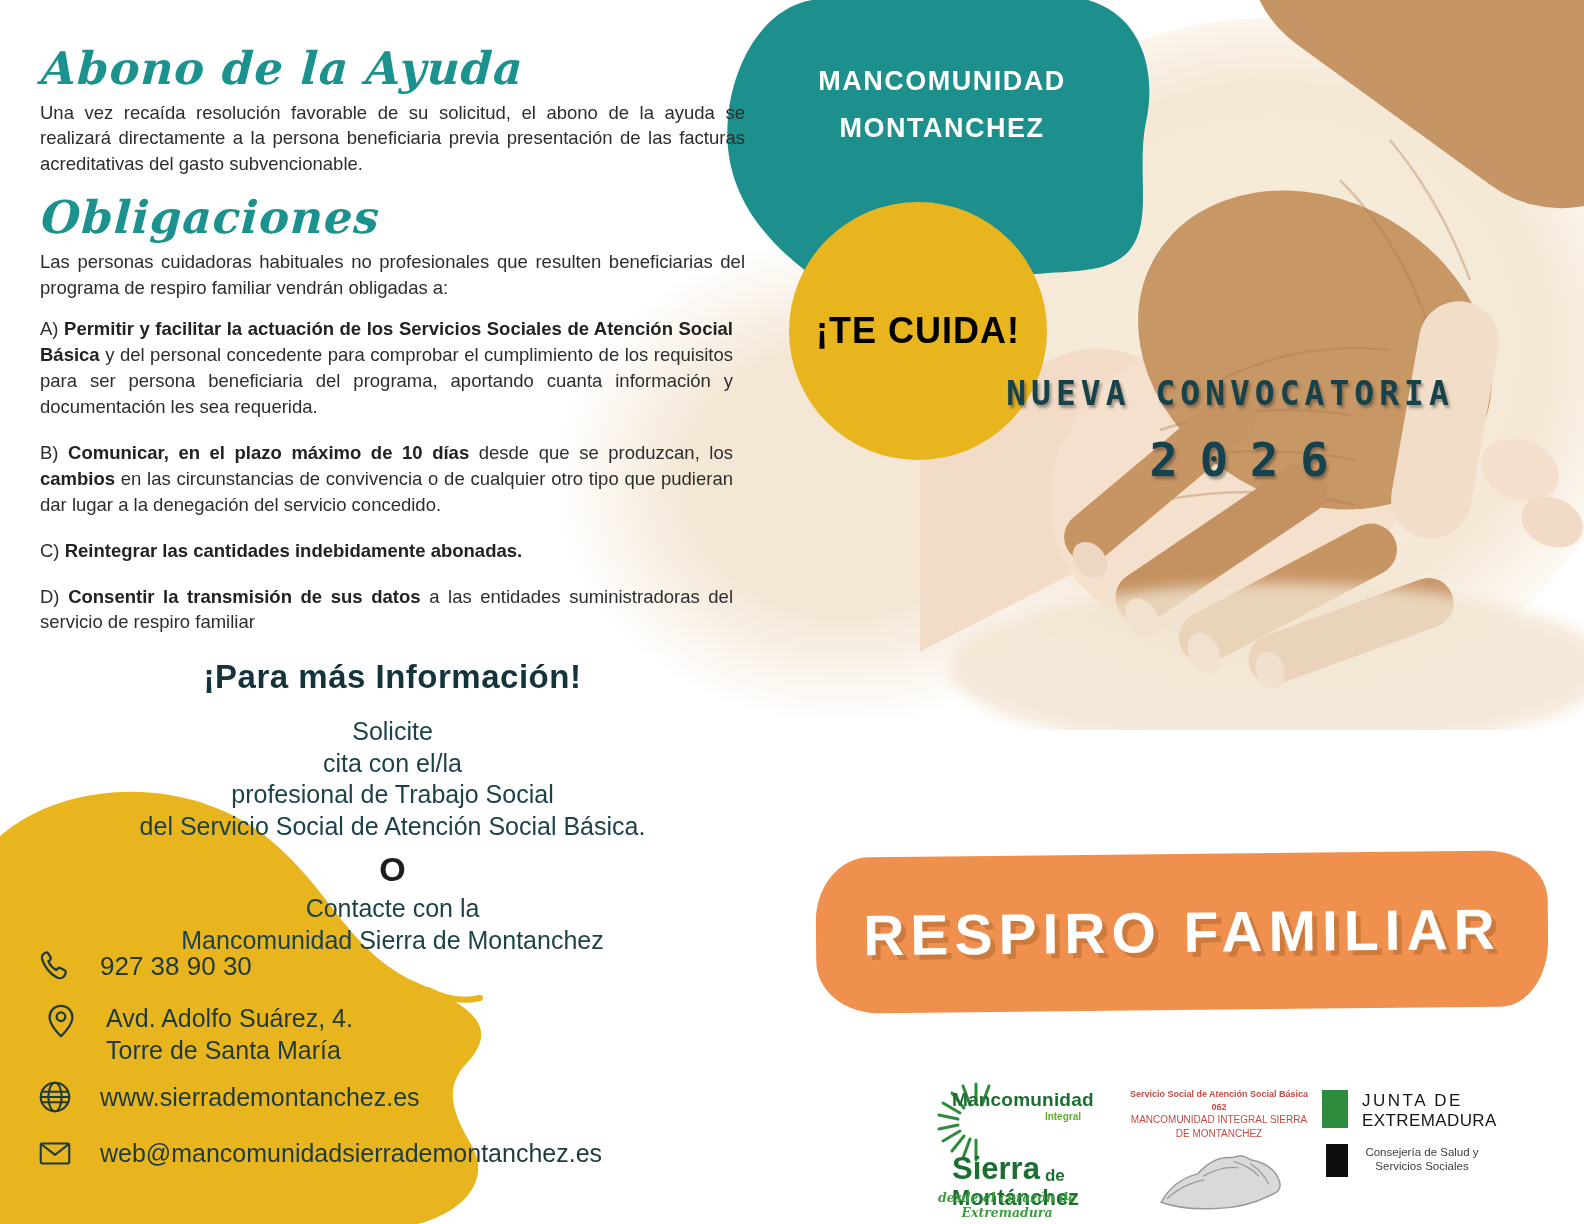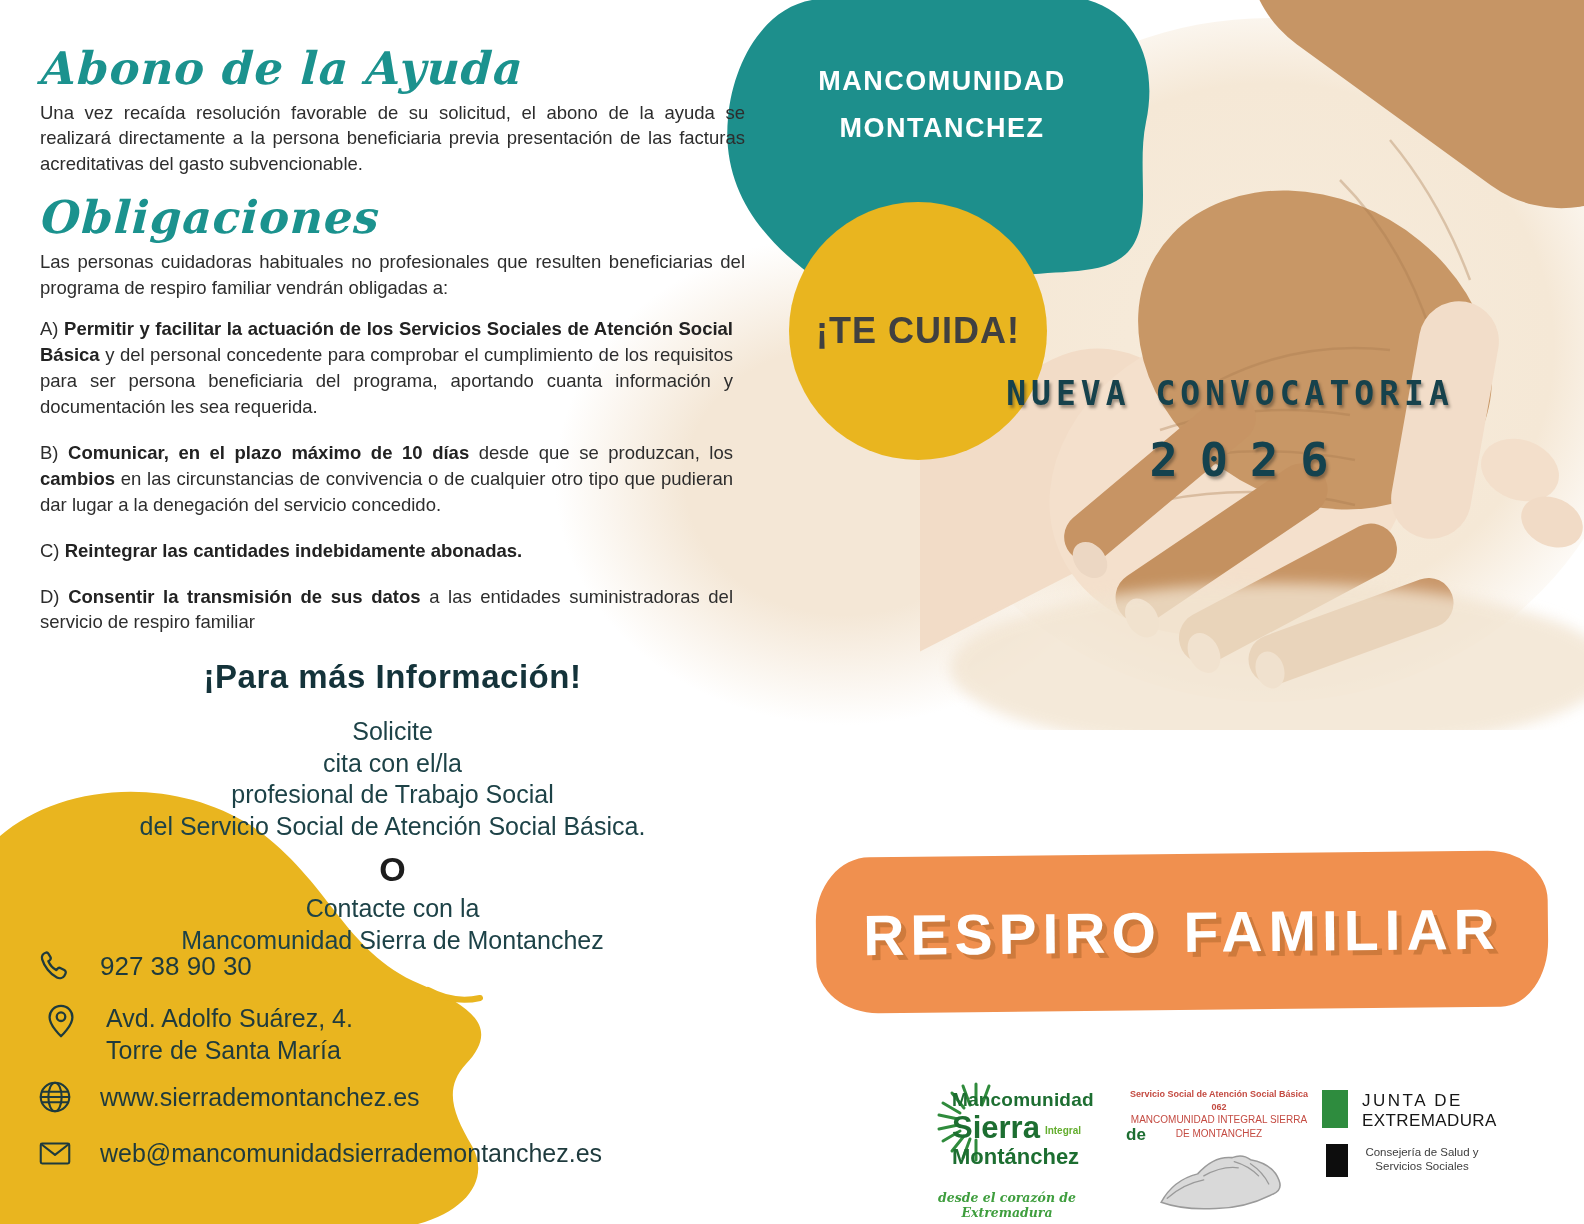--- a/index.html
+++ b/index.html
@@ -57,21 +57,21 @@
   .c-phone .c-text { font-size:26px; }
   .c-address { top:60px; left:6px; }
   .c-web     { top:136px; left:0; }
   .c-email   { top:192px; left:0; }
 
   
   .org-name {
     position:absolute; left:772px; top:58px; width:340px; text-align:center;
     color:#ffffff; font-weight:700; font-size:27px; line-height:47px; letter-spacing:1.5px;
   }
-  .badge-text { color:#404040; font-weight:700; font-size:36px; letter-spacing:1px;text-align:center; }
+  .badge-text { color:#000000; font-weight:700; font-size:36px; letter-spacing:1px;text-align:center; }
   .announce1 {
     position:absolute; left:930px; top:374px; width:600px; text-align:center;
     font-family:"DejaVu Sans Mono", monospace; font-weight:700; font-size:33px;
     letter-spacing:5px; color:#16424c; text-shadow:2px 3px 3px rgba(60,50,40,.45);
   }
   .announce2 {
     position:absolute; left:1000px; top:432px; width:500px; text-align:center;
     font-family:"DejaVu Sans Mono", monospace; font-weight:700; font-size:47px;
     letter-spacing:22px; color:#14424e; text-shadow:2px 3px 3px rgba(60,50,40,.45);
   }
@@ -85,21 +85,21 @@
     text-shadow:5px 5px 0 rgba(178,104,46,.55); white-space:nowrap;
   }
 
   
   .logo-manc { position:absolute; left:898px; top:1068px; width:218px; height:150px; }
   .manc-rays { position:absolute; left:0; top:0; width:100px; height:108px; }
   .manc-text { position:absolute; left:54px; top:22px; width:164px; color:#1d6e31; line-height:1; }
   .m1 { font-size:19px; font-weight:700; letter-spacing:.2px; }
   .m2row { display:flex; align-items:flex-end; gap:5px; margin-top:3px; }
   .m2 { font-size:31px; font-weight:700; }
-  .m2col { display:flex; flex-direction:row; line-height:1;gap:45px; }
+  .m2col { display:flex; flex-direction:column; line-height:1;gap:45px; }
   .integral { font-size:10px; color:#63ad2d; font-weight:700; }
   .m-de { font-size:17px; font-weight:700; }
   .m3 { font-size:22px; font-weight:700; margin-top:3px; }
   .manc-tag {
     position:absolute; left:0; top:122px; width:218px; text-align:center;
     font-family:"DejaVu Serif", serif; font-style:italic; font-weight:700;
     font-size:12.5px; color:#3f9e3e;
   }
 
   .logo-serv { position:absolute; left:1124px; top:1088px; width:190px; text-align:center; color:#c44b42; }

